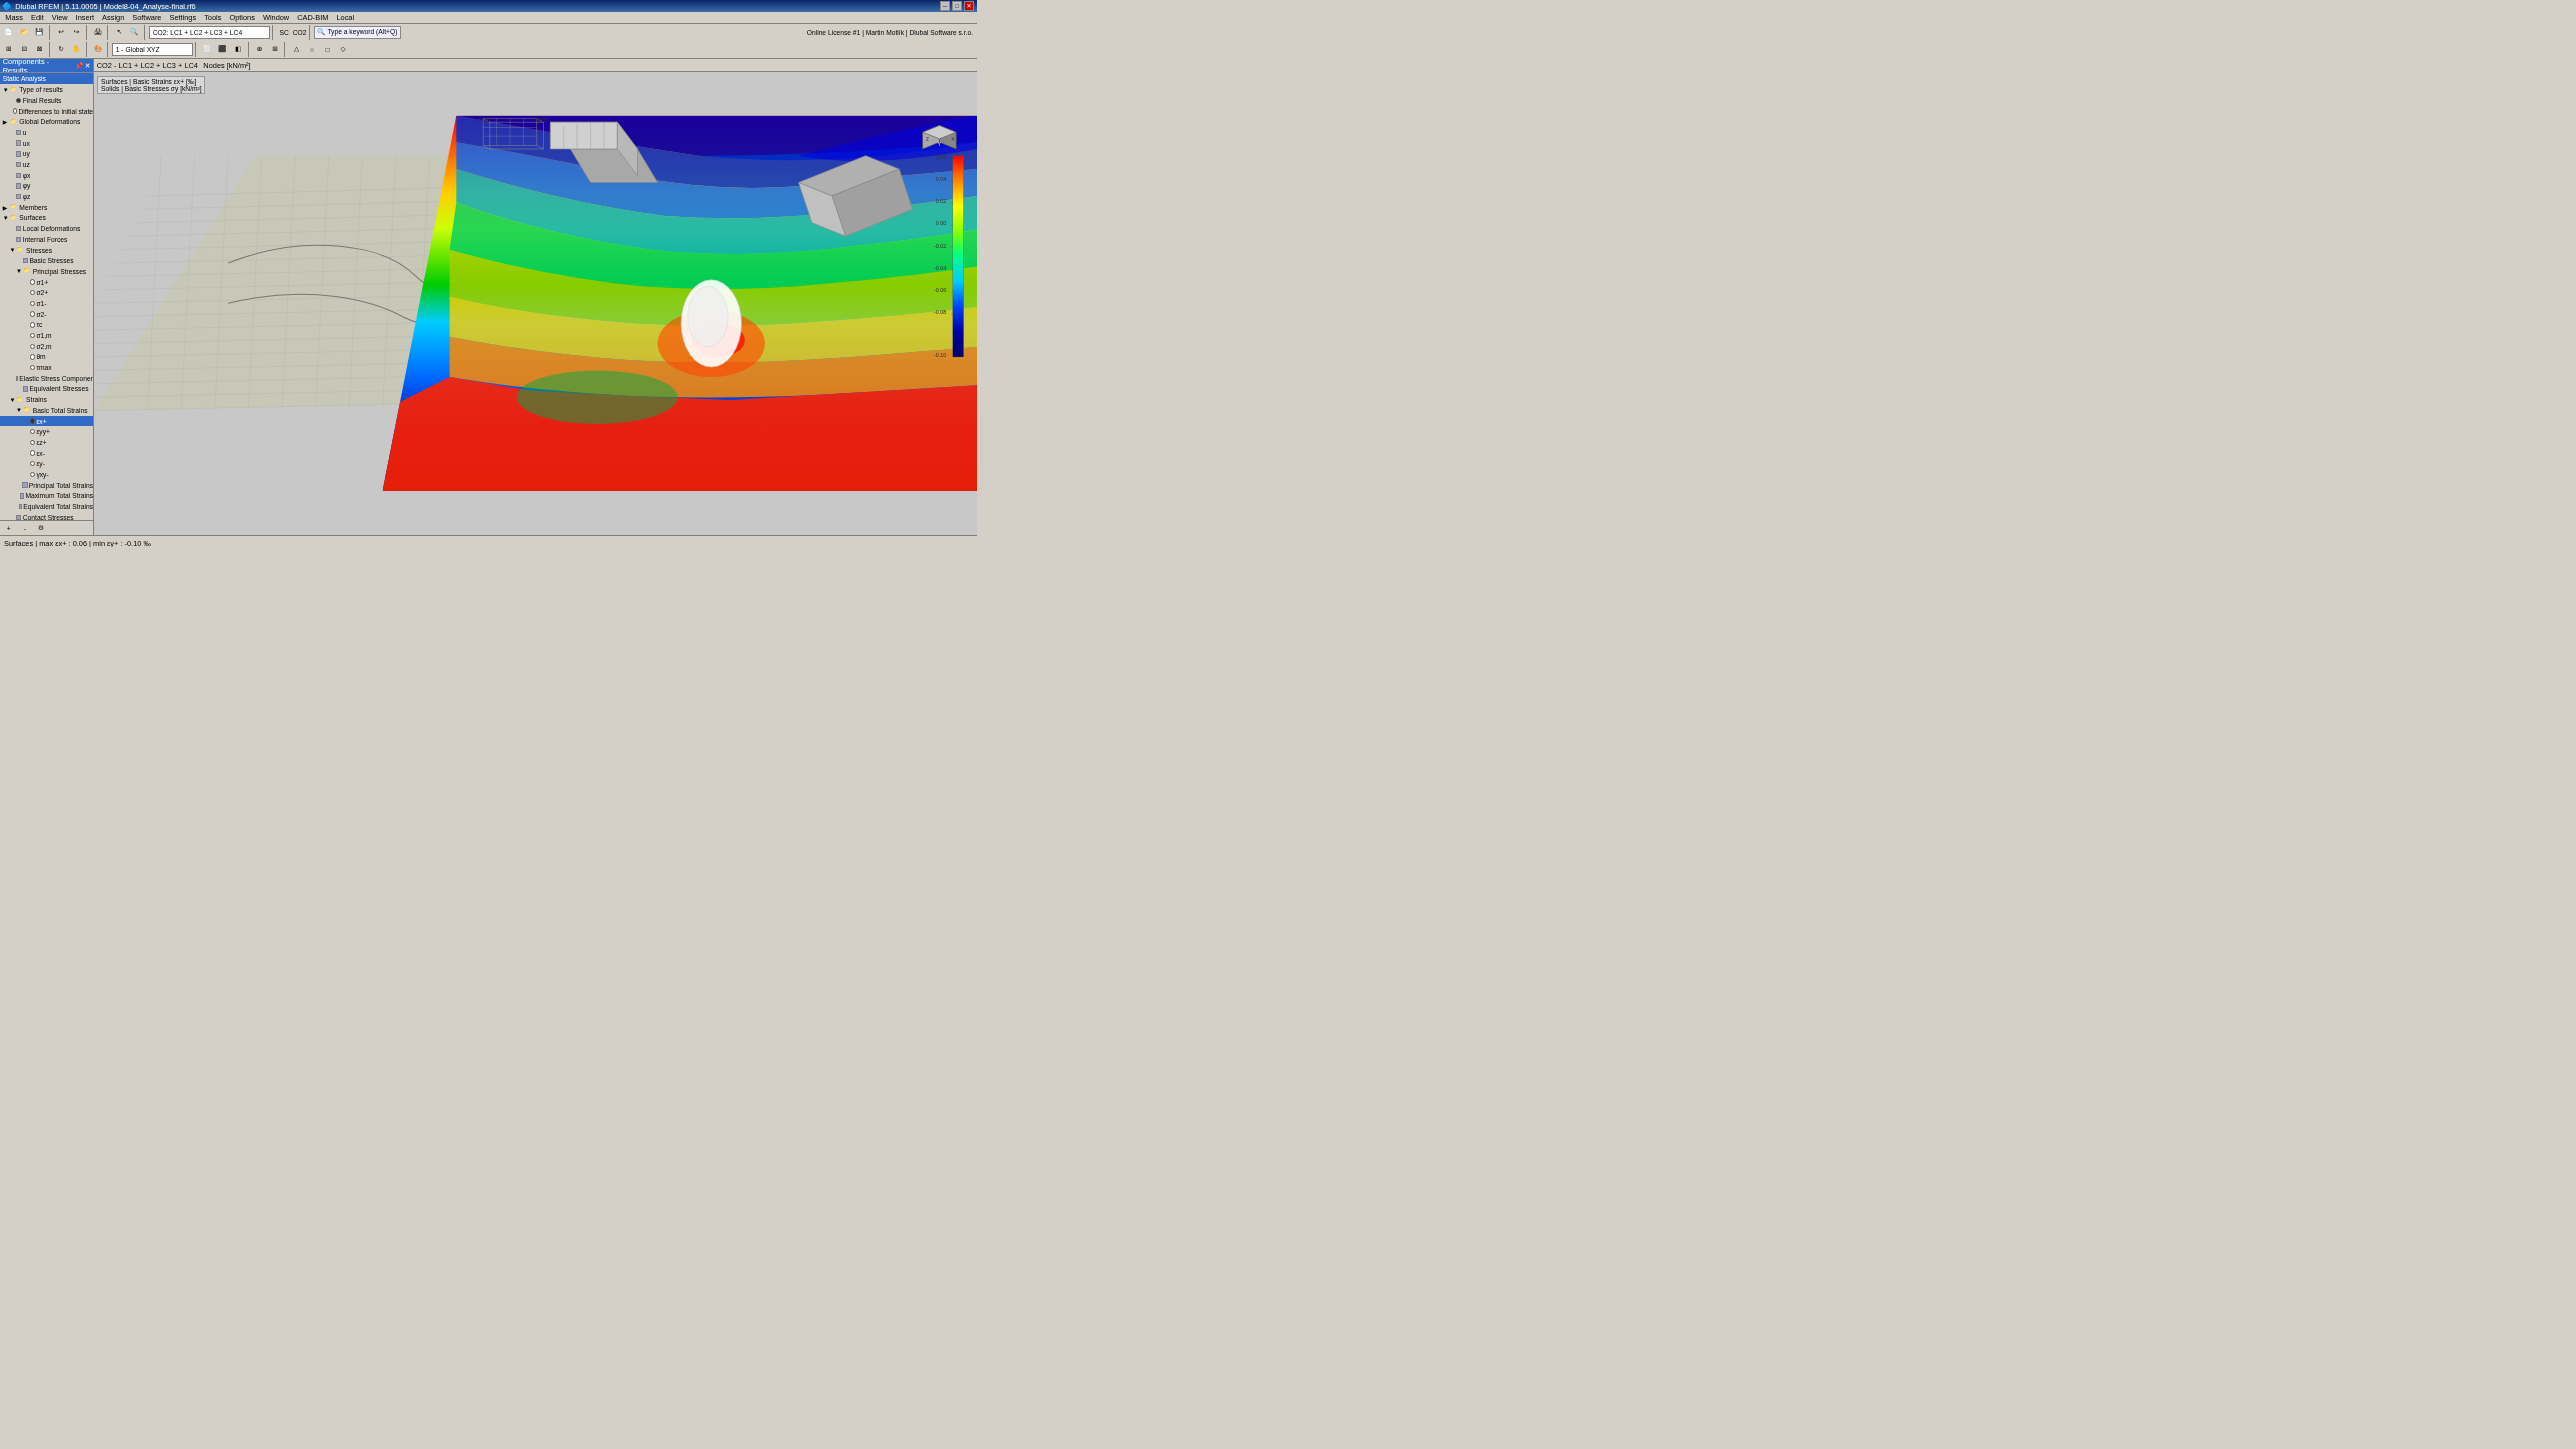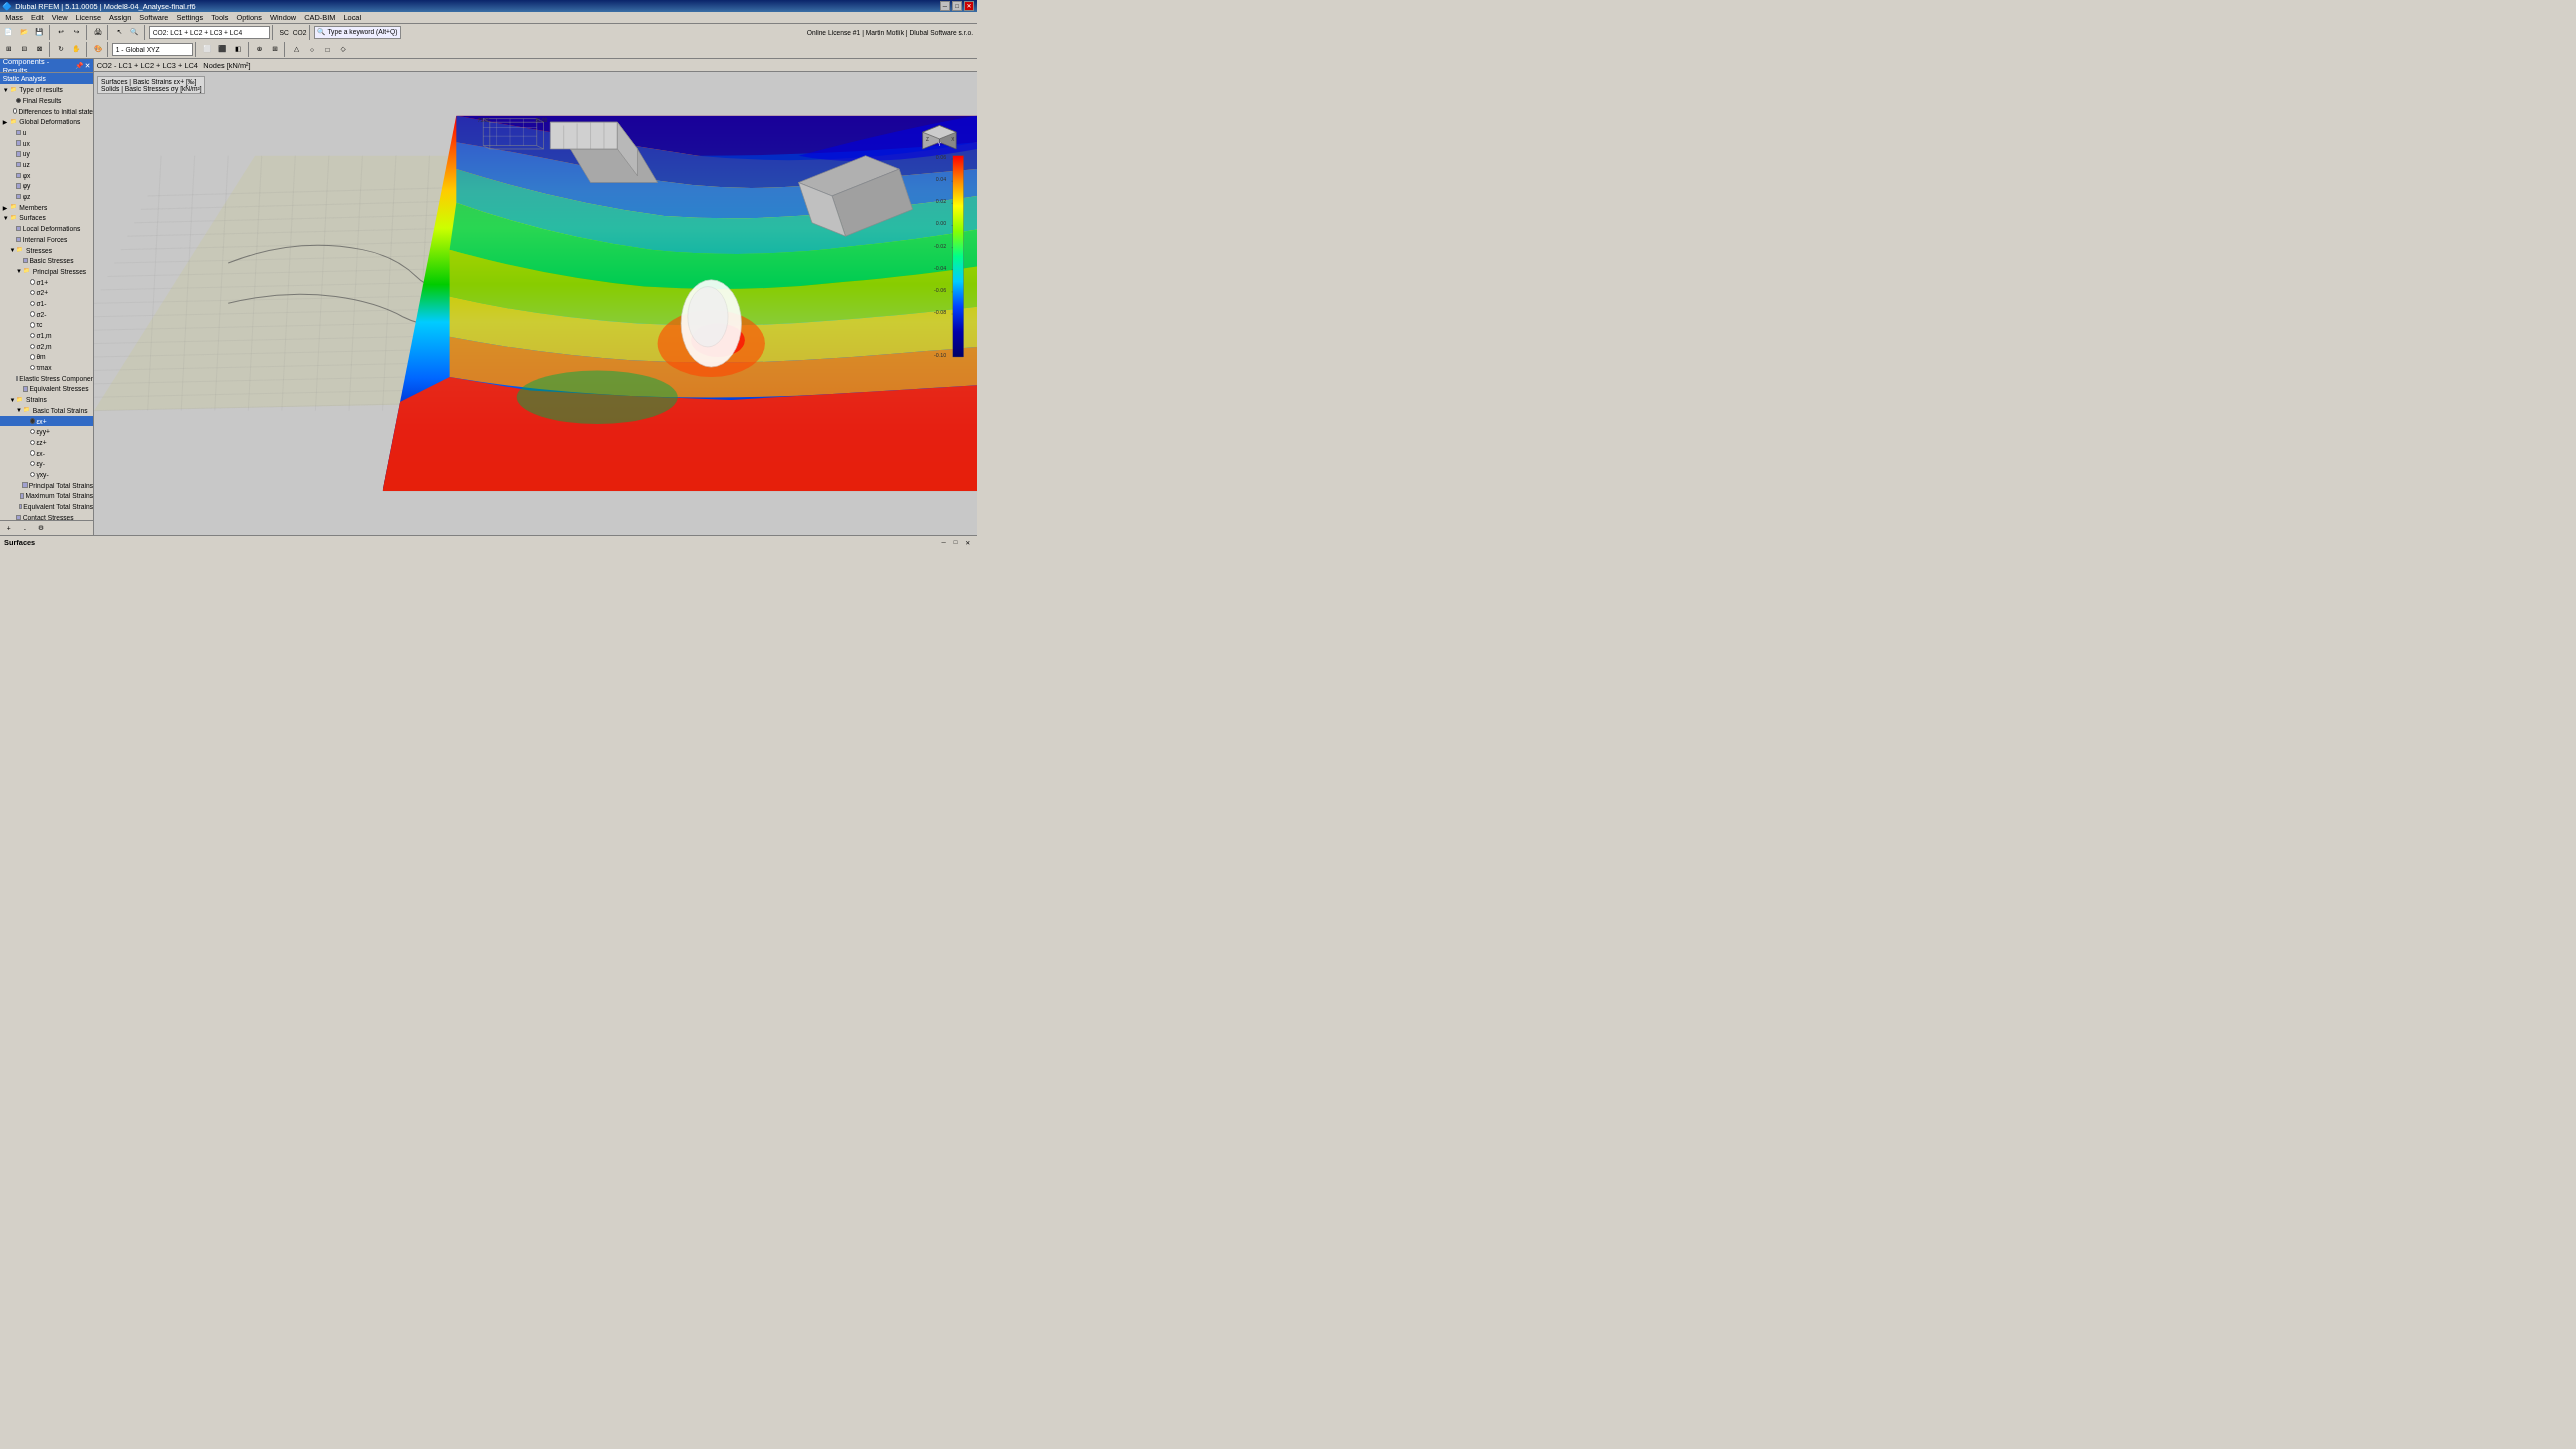--- a/index.html
+++ b/index.html
@@ -320,21 +320,21 @@
     <div class="title-btn">─</div>
     <div class="title-btn">□</div>
     <div class="title-btn" style="background:#cc0000;color:white;">✕</div>
   </div>
 </div>
 
 <div id="menubar">
 <div class="menu-item">Mass</div>
     <div class="menu-item">Edit</div>
     <div class="menu-item">View</div>
-    <div class="menu-item">License</div>
+    <div class="menu-item">Insert</div>
     <div class="menu-item">Assign</div>
     <div class="menu-item">Software</div>
     <div class="menu-item">Settings</div>
     <div class="menu-item">Tools</div>
     <div class="menu-item">Options</div>
     <div class="menu-item">Window</div>
     <div class="menu-item">CAD-BIM</div>
     <div class="menu-item">Local</div>
   </div>
 
@@ -822,20 +822,24 @@
           <text x="-8" y="5" font-size="7" fill="#333">75.00</text>
           <text x="78" y="5" font-size="7" fill="#333">80.00</text>
         </g>
       </svg>
     </div>
   </div>
 </div>
 
 <div id="results-panel">
 
+  <div id="results-caption-area">
+    <div>Surfaces | max εx+ : 0.06 | min εy+ : -0.10 ‰</div>
+    <div>Solids | max σy : 1.43 | min σy : -306.06 kN/m²</div>
+  </div>
 
   <div style="height:13.4px;background:#d4d0c8;border-bottom:0.7px solid #999;display:flex;align-items:center;justify-content:space-between;padding:0 4px;">
     <span style="font-weight:bold;font-size:7.4px;">Surfaces</span>
     <div style="display:flex;gap:1.3px;">
       <div class="tb-btn" style="width:10.7px;height:10.7px;font-size:6px;">─</div>
       <div class="tb-btn" style="width:10.7px;height:10.7px;font-size:6px;">□</div>
       <div class="tb-btn" style="width:10.7px;height:10.7px;font-size:6px;">✕</div>
     </div>
   </div>
 

